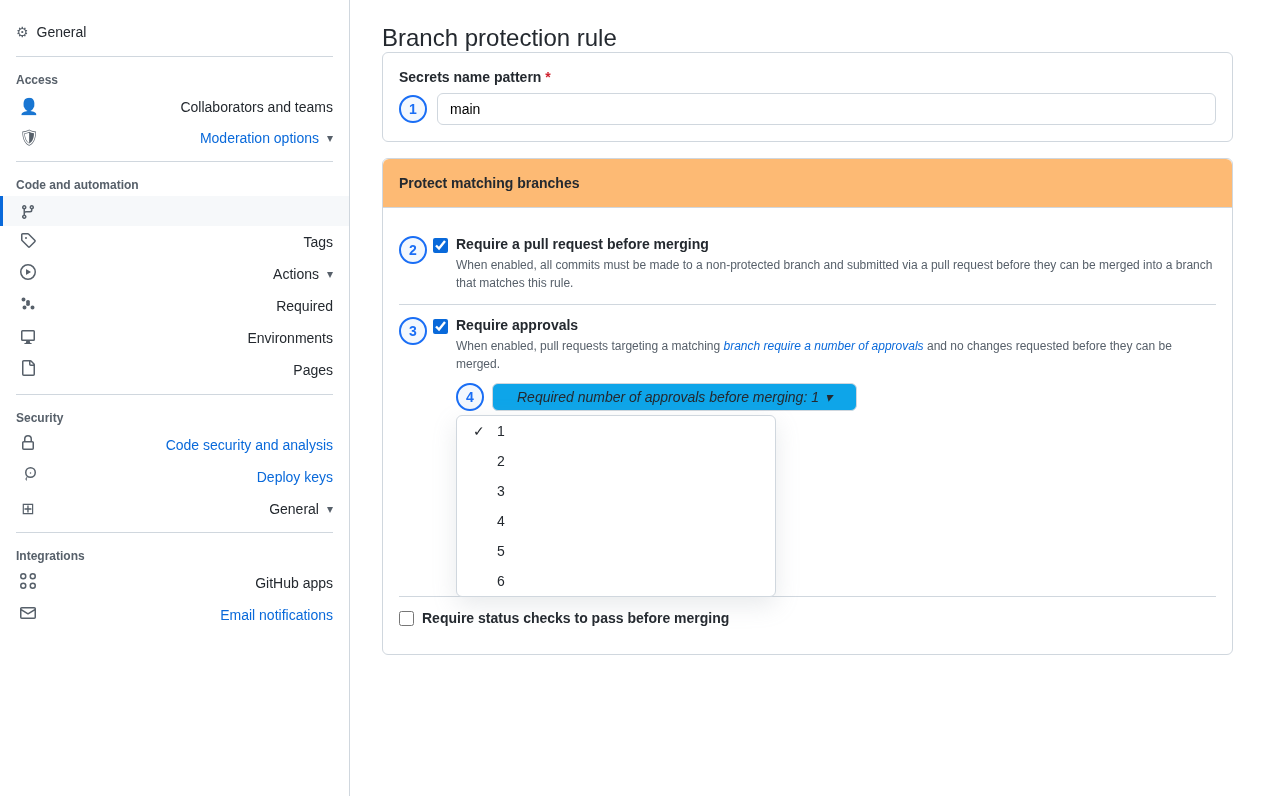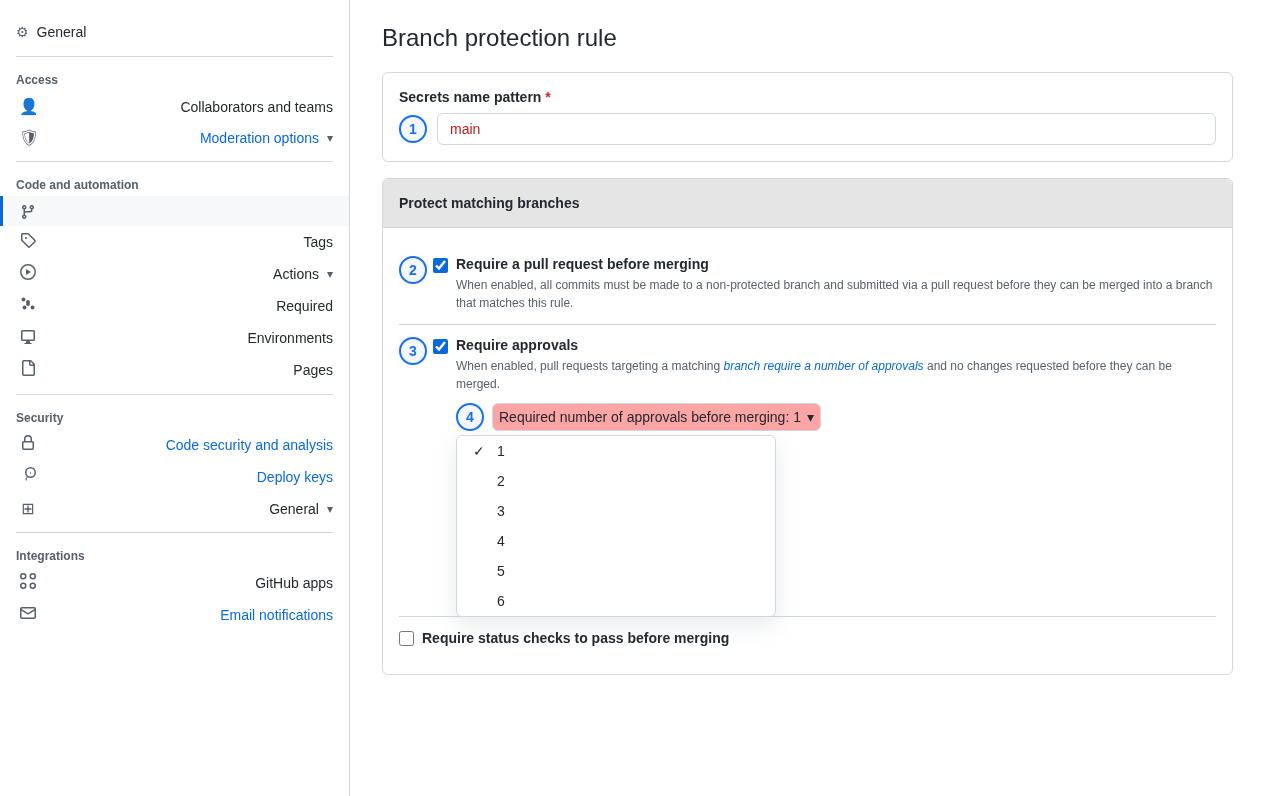--- a/index.html
+++ b/index.html
@@ -70,56 +70,55 @@
     
     .main {
       flex: 1;
       padding: 24px 32px;
       overflow-y: auto;
       background: #fff;
     }
     .page-title {
       font-size: 24px;
       font-weight: 400;
-      margin-bottom: 20px;
       color: #24292f;
     }
 
     
     .card {
       border: 1px solid #d0d7de;
       border-radius: 6px;
       margin-bottom: 16px;
       background: #fff;
     }
     .card-header {
       padding: 16px;
       border-bottom: 1px solid #d0d7de;
-      background: #e5e5e5;
+      background: #fdba74;
       border-radius: 6px 6px 0 0;
       font-weight: 600;
       font-size: 14px;
     }
     .card-body {
       padding: 16px;
     }
     .branch-name-label {
       font-weight: 600;
       font-size: 14px;
       margin-bottom: 8px;
     }
     .required-star { color: #cf222e; }
     .branch-input {
       width: 100%;
       padding: 5px 12px;
       border: 1px solid #d0d7de;
       border-radius: 6px;
       font-size: 14px;
       line-height: 20px;
-      color: #b91c1c;
+      color: #000000;
     }
 
     
     .check-row {
       display: flex;
       align-items: flex-start;
       padding: 12px 0;
       border-bottom: 1px solid #d0d7de;
       gap: 8px;
     }
@@ -147,27 +146,28 @@
 
     
     .approvals-dropdown-container {
       position: relative;
       margin-top: 10px;
     }
     .approvals-dropdown-btn {
       display: inline-flex;
       align-items: center;
       gap: 6px;
-      padding: 5px 6px;
+      padding: 5px 24px;
       border: 1px solid #d0d7de;
       border-radius: 6px;
-      background: #fca5a5;
-      cursor: pointer;
-      font-size: 14px;
-      color: #24292f;
+      background: #0ea5e9;
+      cursor: pointer;
+      font-size: 14px;
+      color: #24292f;
+      font-style: italic;
     }
 
     .dropdown-menu {
       position: absolute;
       top: calc(100% + 4px);
       left: 0;
       width: 320px;
       background: #fff;
       border: 1px solid #d0d7de;
       border-radius: 6px;

